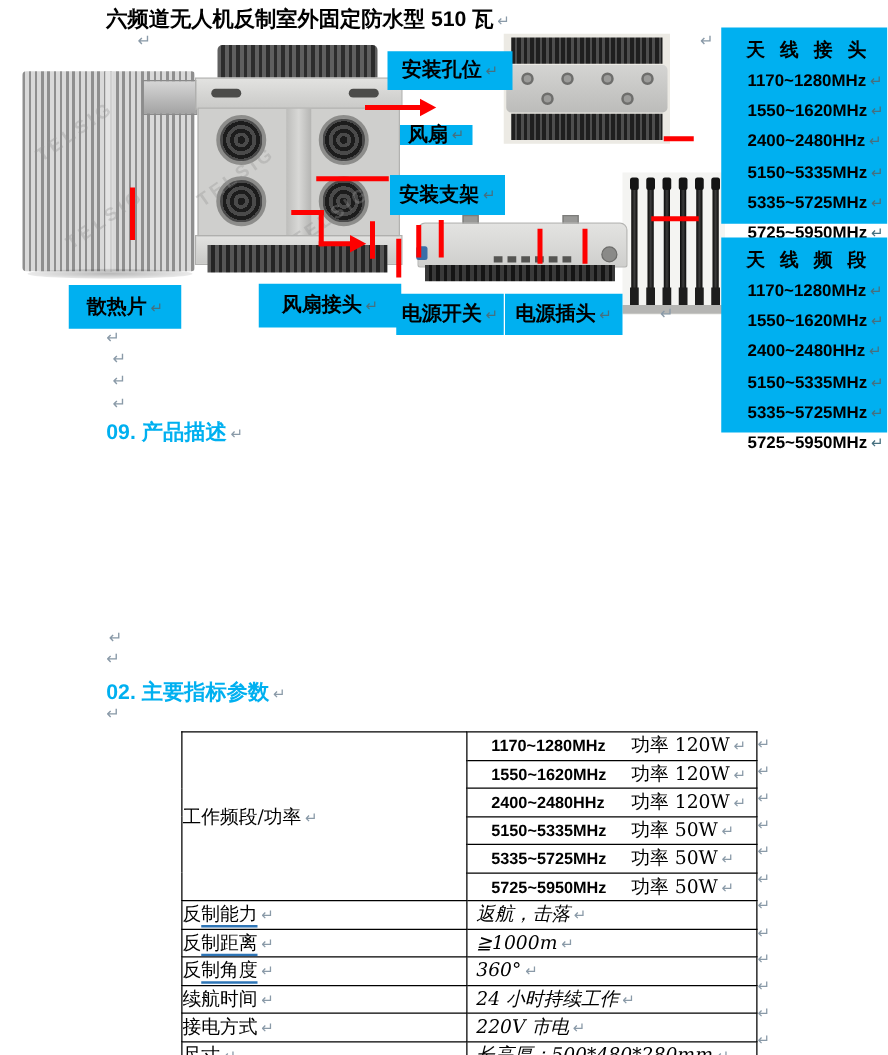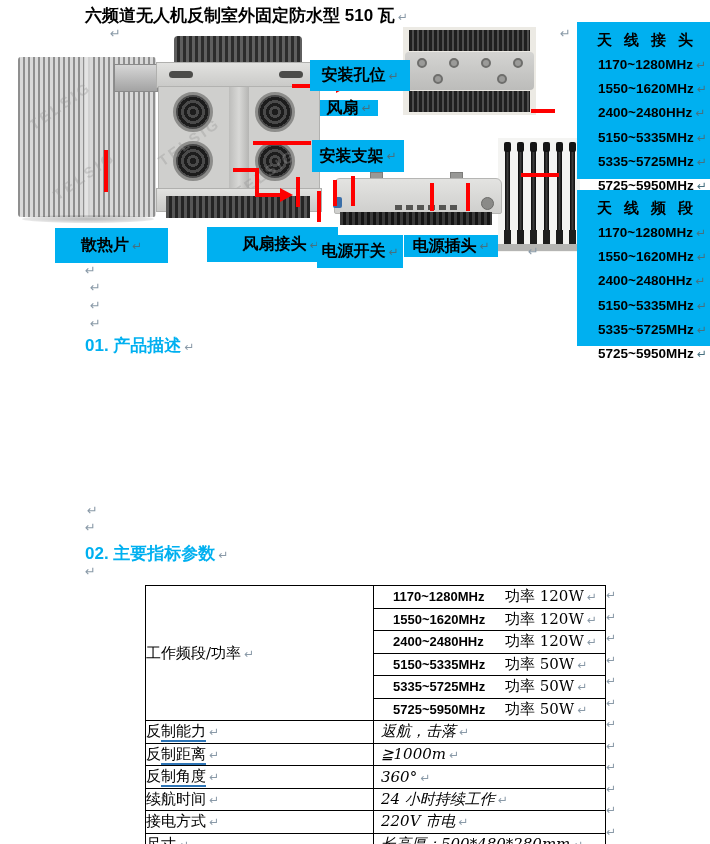--- a/index.html
+++ b/index.html
@@ -191,45 +191,45 @@
   <div class="redhead" style="left:280px;top:188px;"></div>
   <div class="red" style="left:296px;top:177px;width:4px;height:30px;"></div>
   <div class="red" style="left:317px;top:191px;width:4px;height:31px;"></div>
   <div class="red" style="left:531px;top:109px;width:24px;height:4px;"></div>
   <div class="red" style="left:521px;top:173px;width:38px;height:4px;"></div>
   <div class="red" style="left:333px;top:180px;width:4px;height:26px;"></div>
   <div class="red" style="left:351px;top:176px;width:4px;height:30px;"></div>
   <div class="red" style="left:430px;top:183px;width:4px;height:28px;"></div>
   <div class="red" style="left:466px;top:183px;width:4px;height:28px;"></div>
 
-  <div class="callout" style="left:310px;top:60px;width:100px;height:31px;text-align:right;">
+  <div class="callout" style="left:310px;top:41px;width:100px;height:31px;text-align:right;">
       <span>安装孔位</span>
       <span class="pc pc-dark">↵</span>
     </div>
   <div class="callout" style="left:320px;top:100px;width:58px;height:16px;">
       <span>风扇</span>
       <span class="pc pc-dark">↵</span>
     </div>
   <div class="callout" style="left:312px;top:140px;width:92px;height:32px;">
       <span>安装支架</span>
       <span class="pc pc-dark">↵</span>
     </div>
-  <div class="callout" style="left:55px;top:228px;width:113px;height:35px;">
+  <div class="callout" style="left:55px;top:228px;width:90px;height:35px;">
       <span>散热片</span>
       <span class="pc pc-dark">↵</span>
     </div>
-  <div class="callout" style="left:207px;top:227px;width:114px;height:35px;padding-left:17px;">
+  <div class="callout" style="left:207px;top:227px;width:114px;height:35px;">
       <span>风扇接头</span>
       <span class="pc pc-dark">↵</span>
     </div>
   <div class="callout" style="left:317px;top:235px;width:86px;height:33px;">
       <span>电源开关</span>
       <span class="pc pc-dark">↵</span>
     </div>
-  <div class="callout" style="left:404px;top:235px;width:94px;height:22px;">
+  <div class="callout" style="left:404px;top:235px;width:94px;height:33px;">
       <span>电源插头</span>
       <span class="pc pc-dark">↵</span>
     </div>
 
   <div class="panel" style="top:22px;height:157px;">
     <span class="ptitle">天线接头</span>
     <span class="pline"><span>1170~1280MHz</span><span class="pc pc-dark">↵</span></span>
     <span class="pline"><span>1550~1620MHz</span><span class="pc pc-dark">↵</span></span>
     <span class="pline"><span>2400~2480HHz</span><span class="pc pc-dark">↵</span></span>
     <span class="pline"><span>5150~5335MHz</span><span class="pc pc-dark">↵</span></span>
@@ -250,21 +250,21 @@
   <span class="mp" style="left:560px;top:26px;">↵</span>
   <span class="mp" style="left:85px;top:263px;">↵</span>
   <span class="mp" style="left:90px;top:280px;">↵</span>
   <span class="mp" style="left:90px;top:298px;">↵</span>
   <span class="mp" style="left:90px;top:316px;">↵</span>
   <span class="mp" style="left:528px;top:244px;">↵</span>
   <span class="mp" style="left:87px;top:503px;">↵</span>
   <span class="mp" style="left:85px;top:520px;">↵</span>
   <span class="mp" style="left:85px;top:564px;">↵</span>
 
-  <div class="h-accent" style="top:334px;"><span>01. 产品描述</span><span class="pc">↵</span></div>
+  <div class="h-accent" style="top:334px;"><span>09. 产品描述</span><span class="pc">↵</span></div>
 
 
   <div class="h-accent" style="top:542px;"><span>02. 主要指标参数</span><span class="pc">↵</span></div>
 
   <table class="spec">
     <tbody>
         <tr>
       <td class="lbl" rowspan="6"><span>工作频段/功率</span><span class="pc">↵</span></td>
       <td class="val"><span class="freq">1170~1280MHz</span><span class="pw">功率 120W</span><span class="pc">↵</span></td>
     </tr>

